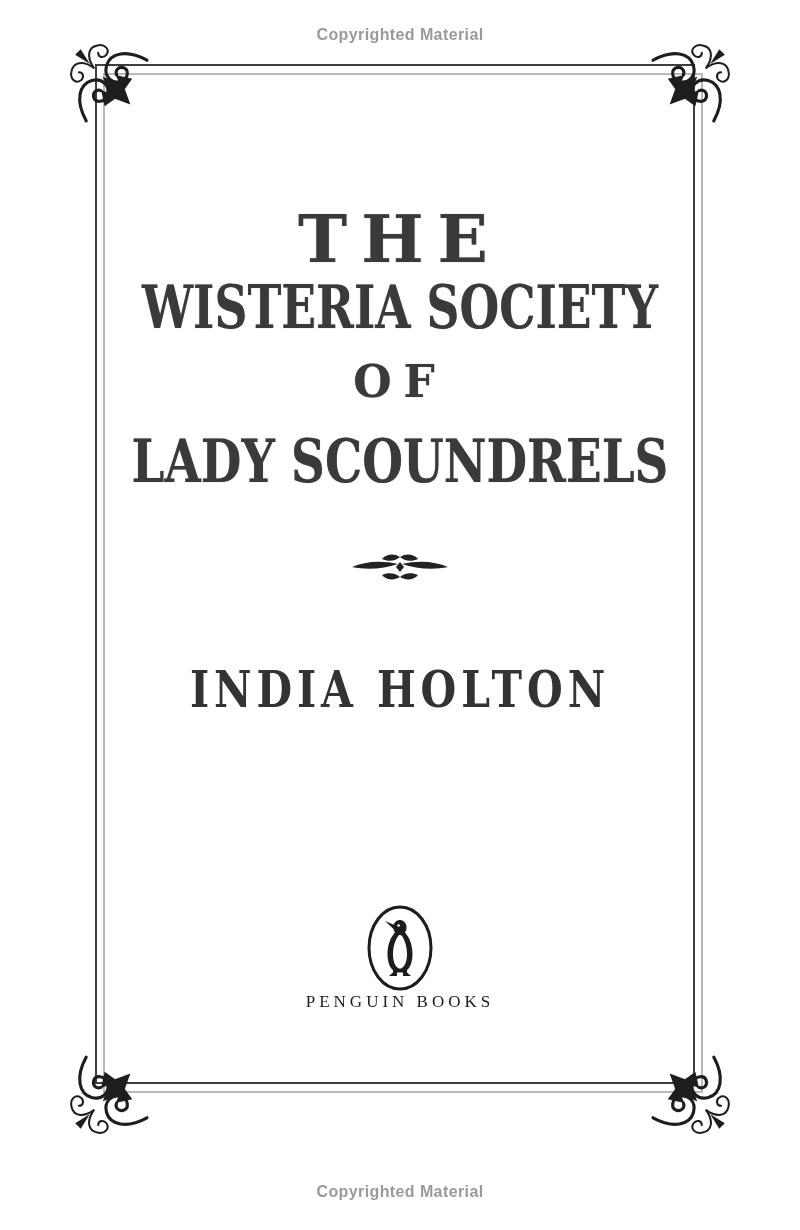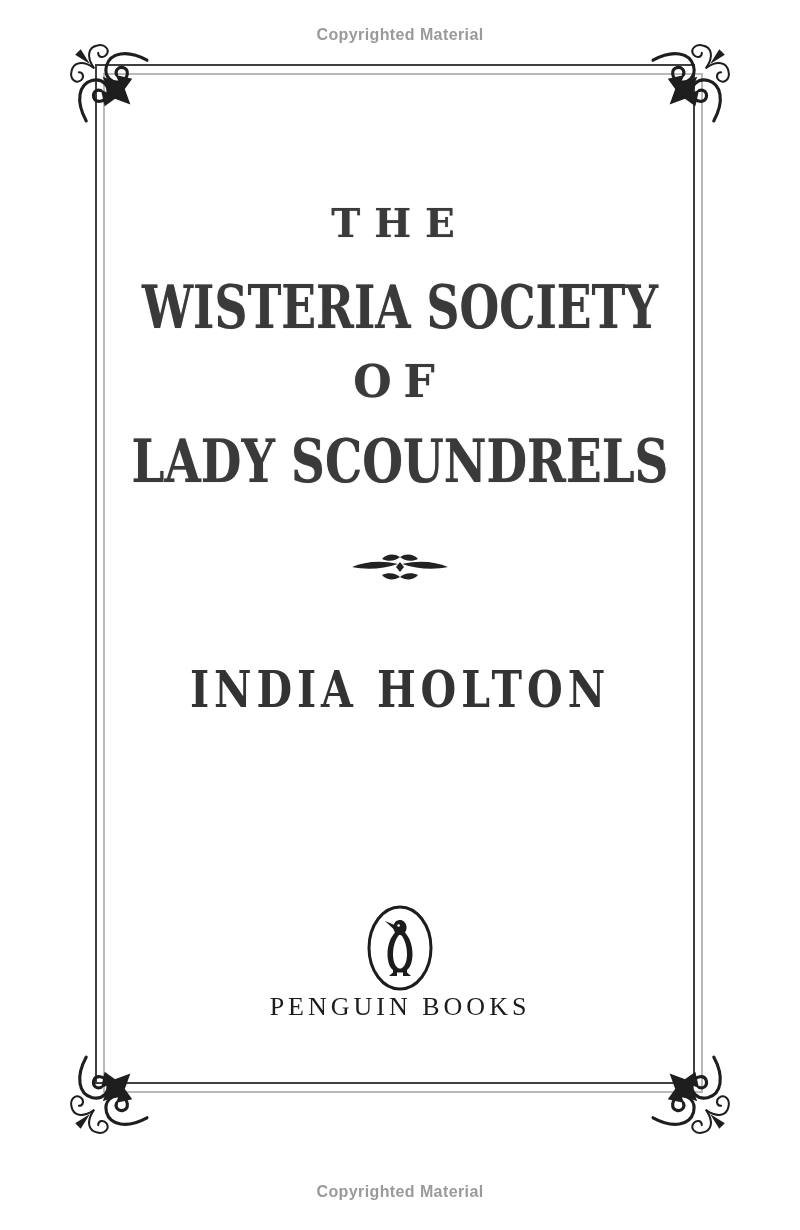--- a/index.html
+++ b/index.html
@@ -46,21 +46,21 @@
   .corner.bl{left:66px;top:1046px;transform:rotate(270deg);}
 
   .title-line{
     position:absolute;left:0;right:0;
     text-align:center;
     font-weight:bold;
     color:#3a3a3a;
     white-space:nowrap;
     text-shadow:0 0 1px rgba(58,58,58,.55);
   }
-  .t1{top:200px;font-size:39px;letter-spacing:14px;}
+  .t1{top:200px;font-size:66px;letter-spacing:14px;}
   .t2{top:272px;font-size:60px;letter-spacing:0px;transform:scaleX(.76);}
   .t3{top:356px;font-size:44px;letter-spacing:12px;}
   .t4{top:426px;font-size:60px;letter-spacing:0px;transform:scaleX(.78);}
 
   .divider{
     position:absolute;left:0;right:0;top:552px;
     display:flex;justify-content:center;
   }
 
   .author{
@@ -74,21 +74,21 @@
     transform:scaleX(.82);
   }
 
   .logo{
     position:absolute;left:366px;top:904px;
   }
   .publisher{
     position:absolute;left:0;right:0;top:992px;
     text-align:center;
     font-family:"Liberation Serif", serif;
-    font-size:26px;
+    font-size:17px;
     letter-spacing:4px;
     color:#1c1c1c;
   }
 </style>
 </head>
 <body>
 
 <div class="page">
 
   <div class="notice top">Copyrighted Material</div>

